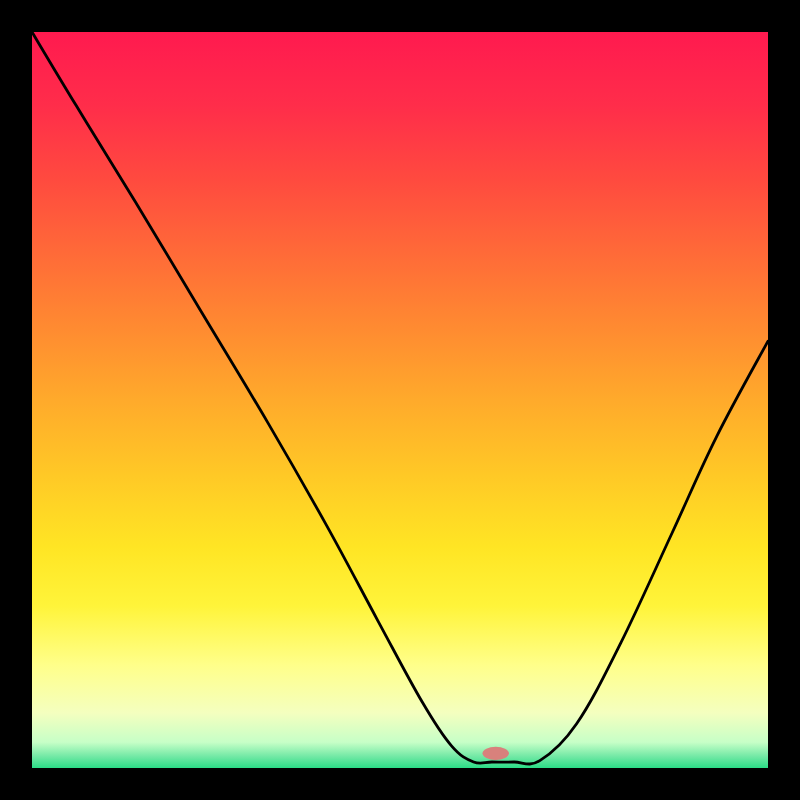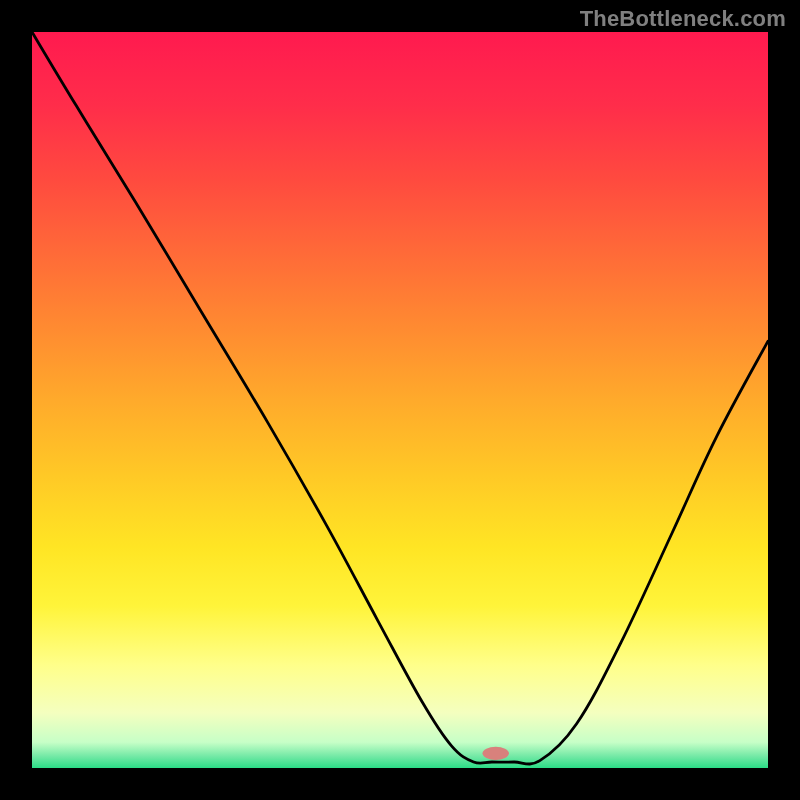--- a/index.html
+++ b/index.html
@@ -35,21 +35,20 @@
     color: #808080;
     letter-spacing: 0.2px;
   }
   svg { display: block; }
 </style>
 </head>
 <body>
 
 <div class="frame">
 
-  <div class="watermark">TheBottleneck.com</div>
 
   <svg class="plot" viewBox="0 0 736 736" preserveAspectRatio="none">
     <defs>
       <linearGradient id="bg-grad" x1="0" y1="0" x2="0" y2="1">
           <stop offset="0.00%" stop-color="#ff1a4f"></stop>
           <stop offset="10.00%" stop-color="#ff2d4a"></stop>
           <stop offset="20.00%" stop-color="#ff4a3f"></stop>
           <stop offset="30.00%" stop-color="#ff6a38"></stop>
           <stop offset="40.00%" stop-color="#ff8a31"></stop>
           <stop offset="50.00%" stop-color="#ffaa2b"></stop>

